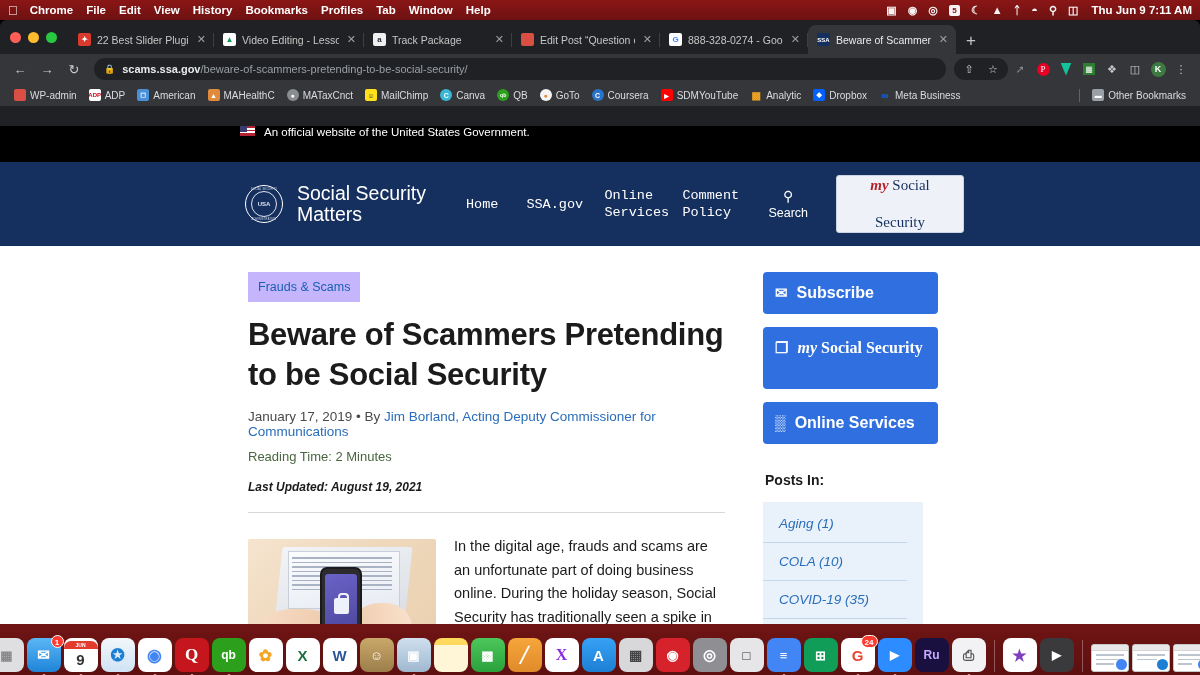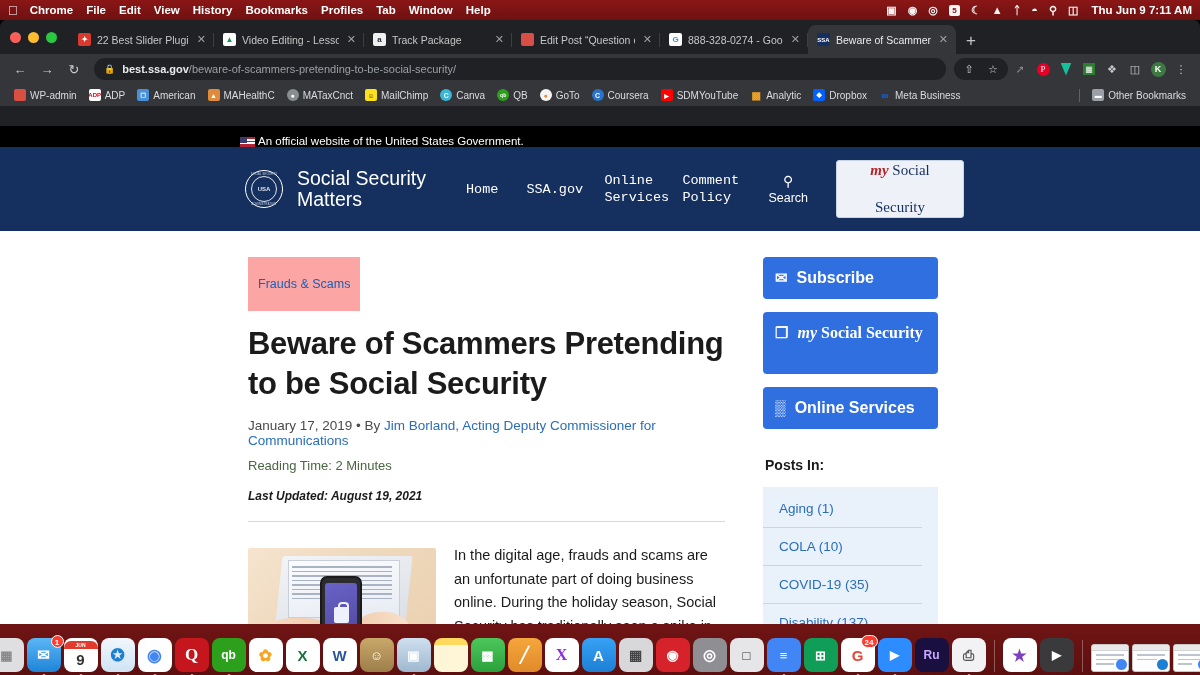--- a/index.html
+++ b/index.html
@@ -104,22 +104,22 @@
   }
   .bm-spacer { flex: 1; }
   .bm-div { width:1px; height:13px; background:#5f6368; margin:0 6px; }
 
   
   .page {
     position: absolute; top: 106px; left: 0; width: 1200px; height: 518px;
     background: #fff; overflow: hidden;
   }
   .gov-banner {
-    height: 21px; background: #000; color: #fff; display: flex; align-items: flex-end;
-    font-size: 11.5px; padding-left: 240px; gap: 3px;
+    height: 36px; background: #000; color: #fff; display: flex; align-items: flex-start;
+    font-size: 11.5px; padding-left: 240px; gap: 9px;
   }
   .flag {
     width: 15px; height: 10px; flex: none; position: relative;
     background: linear-gradient(#b22234 0 18%, #fff 18% 36%, #b22234 36% 54%, #fff 54% 72%, #b22234 72% 100%);
   }
   .flag::before {
     content:""; position:absolute; left:0; top:0; width:7px; height:5.5px; background:#3c3b6e;
   }
   .ssa-header {
     height: 84px; background: #15305e; display: flex; align-items: center;
@@ -162,22 +162,22 @@
     font-family: "Liberation Serif", serif; font-size: 15px; color: #15305e;
     line-height: 19px; text-align: center;
   }
   .my-ss-btn .my { color: #b52025; font-style: italic; font-weight: bold; }
 
   .content {
     display: flex; padding: 26px 0 0 0; gap: 0;
   }
   .article { width: 480px; margin-left: 248px; }
   .cat-chip {
-    display: inline-block; background: #fca5a5; color: #1a5fb4;
-    font-size: 12.5px; padding: 20px 10px; margin-bottom: 13px;
+    display: inline-block; background: #c4b5fd; color: #1a5fb4;
+    font-size: 12.5px; padding: 8px 10px; margin-bottom: 13px;
   }
   .art-title {
     font-size: 31px; line-height: 40px; font-weight: bold; color: #1b1b1b;
     letter-spacing: -0.3px; margin-bottom: 14px;
   }
   .byline { font-size: 13.5px; color: #4a4a4a; margin-bottom: 10px; }
   .byline a { color: #2a6ebb; text-decoration: none; }
   .readtime { font-size: 13px; color: #4a6741; margin-bottom: 16px; }
   .lastupd { font-size: 12px; font-weight: bold; font-style: italic; color: #1b1b1b; }
   .hr { border-top: 1px solid #d8d8d8; margin: 18px 0 22px 0; width: 477px; }
@@ -235,21 +235,21 @@
     width: 175px; background: #2f6fe0; color: #fff; border-radius: 4px;
     display: flex; align-items: flex-start; gap: 9px;
     padding: 10px 12px; margin-bottom: 13px;
     font-size: 16px; font-weight: bold; line-height: 22px;
   }
   .side-btn.tall { min-height: 62px; }
   .side-btn .sicon { font-size: 15px; flex: none; line-height: 22px; opacity: .95; }
   .side-btn .serif { font-family: "Liberation Serif", serif; font-weight: bold; }
   .side-btn .serif .my { font-style: italic; }
   .posts-hd { font-size: 14px; font-weight: bold; color: #1b1b1b; margin: 28px 0 14px 2px; }
-  .cat-box { width: 175px; background: #e9f1fa; padding: 14px 0 0 0; }
+  .cat-box { width: 160px; background: #e9f1fa; padding: 14px 0 0 0; font-style: italic; }
   .cat-item {
     font-size: 13.5px; color: #2a6ebb; padding: 0 0 11px 16px; margin: 0 16px 0 0;
     border-bottom: 1px solid #c3d6ea;
   }
   .cat-item + .cat-item { padding-top: 11px; }
   .cat-item:last-child { border-bottom: none; }
 
   
   .dock {
     position: absolute; bottom: 0; left: 0; width: 1200px; height: 51px;
@@ -370,21 +370,21 @@
 
       <span class="newtab">+</span>
     </div>
 
     <div class="toolbar">
       <span class="navbtn">←</span>
       <span class="navbtn">→</span>
       <span class="navbtn">↻</span>
       <div class="omnibox">
         <span class="lock">🔒</span>
-        <span class="url"><b>best.ssa.gov</b><span>/beware-of-scammers-pretending-to-be-social-security/</span></span>
+        <span class="url"><b>scams.ssa.gov</b><span>/beware-of-scammers-pretending-to-be-social-security/</span></span>
       </div>
       <div class="tb-icons">
         <span class="tbi pill-group" style="display:flex">
           <span class="tbi">⇧</span>
           <span class="tbi">☆</span>
         </span>
         <span class="tbi" style="color:#8a8d90">➚</span>
         <span class="tbi">
             <span style="width:13px;height:13px;border-radius:50%;background:#e60023;color:#fff;font-size:9px;display:flex;align-items:center;justify-content:center;font-family:'Liberation Serif',serif">P</span>
           </span>

